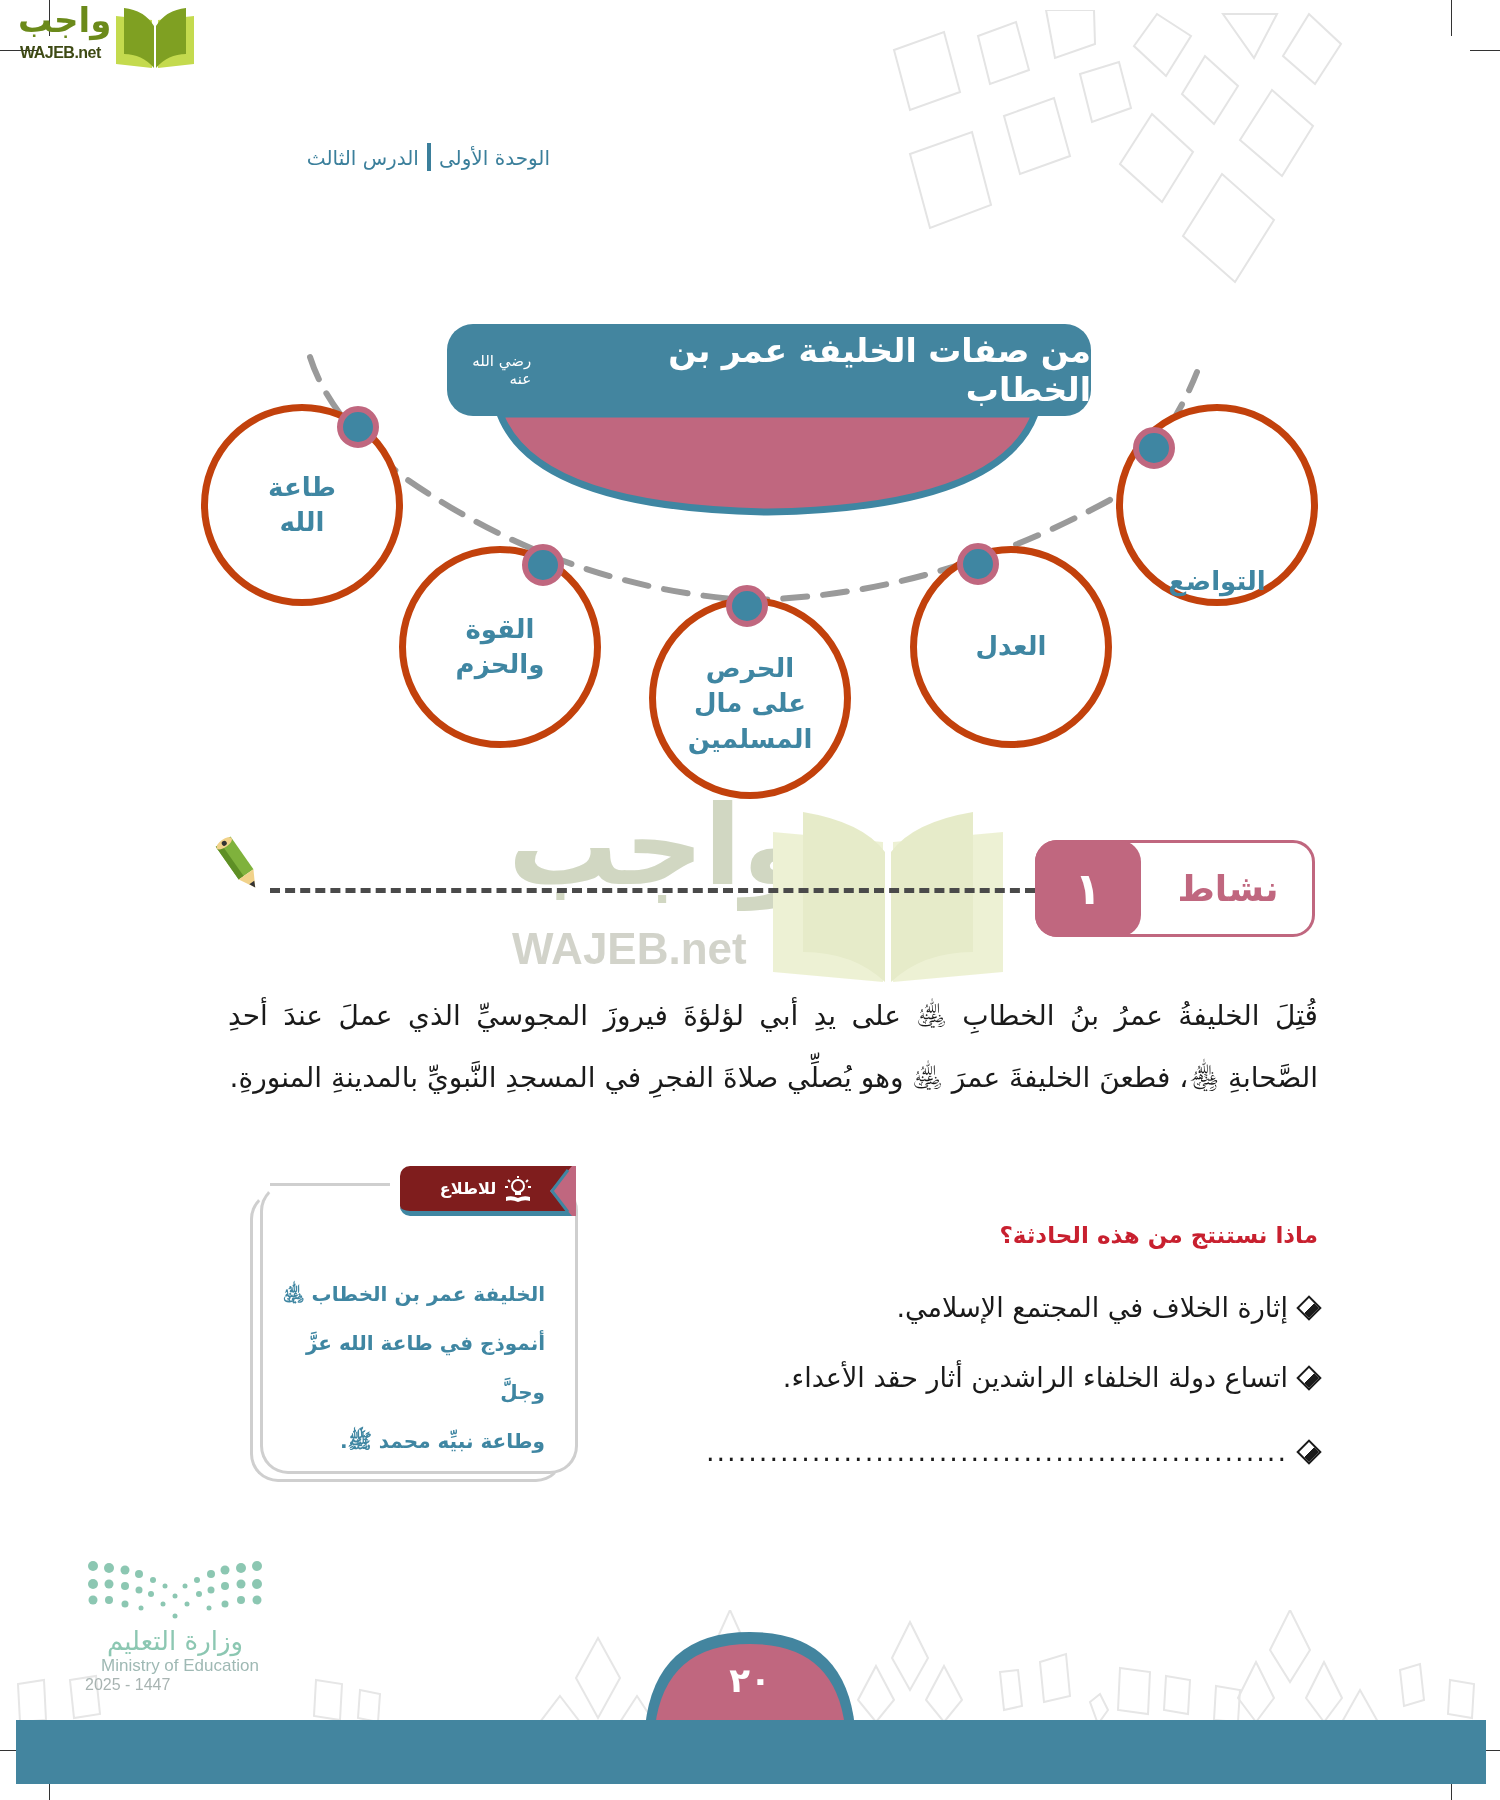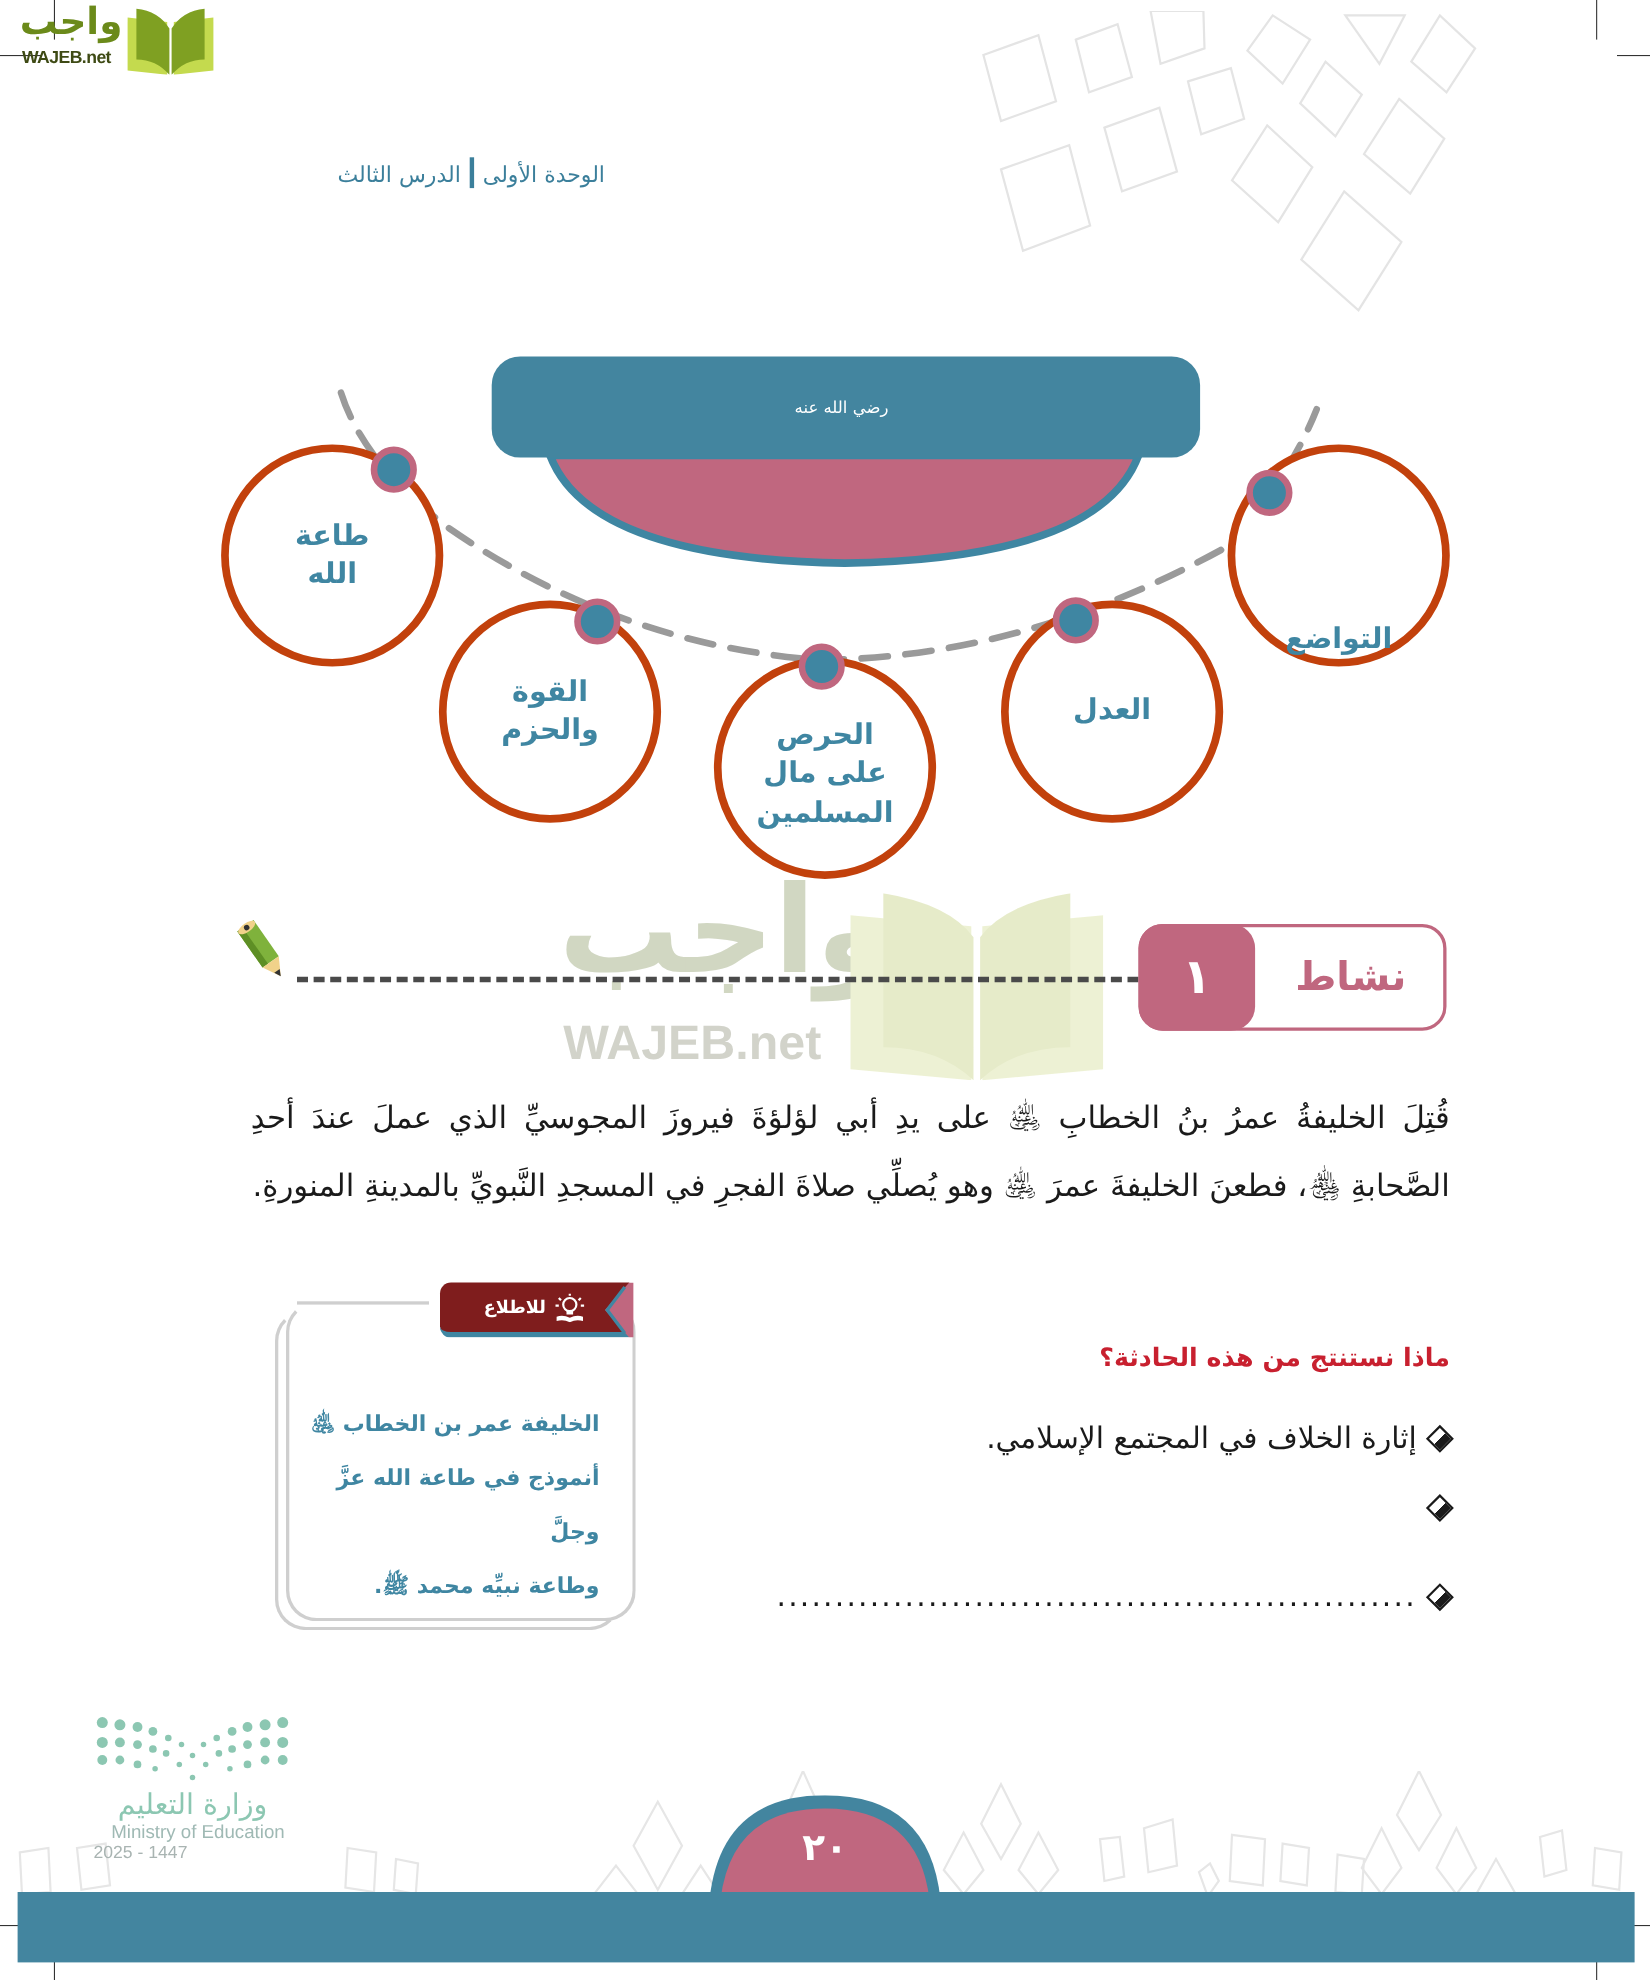--- a/index.html
+++ b/index.html
@@ -109,20 +109,21 @@
 
 <svg class="abs" style="left:0;top:0;z-index:1;" width="1500" height="800" viewBox="0 0 1500 800">
   <path d="M508,410 Q766,600 1022,410 L1022,416 Z" fill="none"></path>
 
   <path d="M500,414 L1035,414 Q1000,508 768,512 Q536,508 500,414 Z" fill="#c0677f" stroke="#3f86a2" stroke-width="7"></path>
 
   <path d="M310,357 Q330,420 405,478 Q560,586 745,600 Q930,598 1110,500 Q1170,440 1197,372" fill="none" stroke="#9a9a9a" stroke-width="6" stroke-dasharray="24 16" stroke-linecap="round"></path>
 </svg>
 
 <div id="banner" class="abs">
+  <span>من صفات الخليفة عمر بن الخطاب</span>
   <span class="honor">رضي الله عنه</span>
 </div>
 
 <div class="trait" style="left:201px;top:404px;">
   <div>
       <div>طاعة</div>
       <div>الله</div>
     </div>
 </div>
 <div class="knob" style="left:337px;top:406px;"></div>
@@ -183,20 +184,21 @@
 <div id="para" class="abs">قُتِلَ الخليفةُ عمرُ بنُ الخطابِ ﵁ على يدِ أبي لؤلؤةَ فيروزَ المجوسيِّ الذي عملَ عندَ أحدِ الصَّحابةِ ﵃، فطعنَ الخليفةَ عمرَ ﵁ وهو يُصلِّي صلاةَ الفجرِ في المسجدِ النَّبويِّ بالمدينةِ المنورةِ.</div>
 
 <div id="question" class="abs">ماذا نستنتج من هذه الحادثة؟</div>
 
 <div class="bullet" style="top:1292px;">
   <span class="dia"></span>
   <span>إثارة الخلاف في المجتمع الإسلامي.</span>
 </div>
 <div class="bullet" style="top:1362px;">
   <span class="dia"></span>
+  <span>اتساع دولة الخلفاء الراشدين أثار حقد الأعداء.</span>
 </div>
 <div class="bullet" style="top:1436px;">
   <span class="dia"></span>
   <span class="dots">.......................................................</span>
 </div>
 
 <div id="infobox" class="abs">
   <div class="frame1"></div>
   <div class="frame2"></div>
   <div class="topline"></div>

